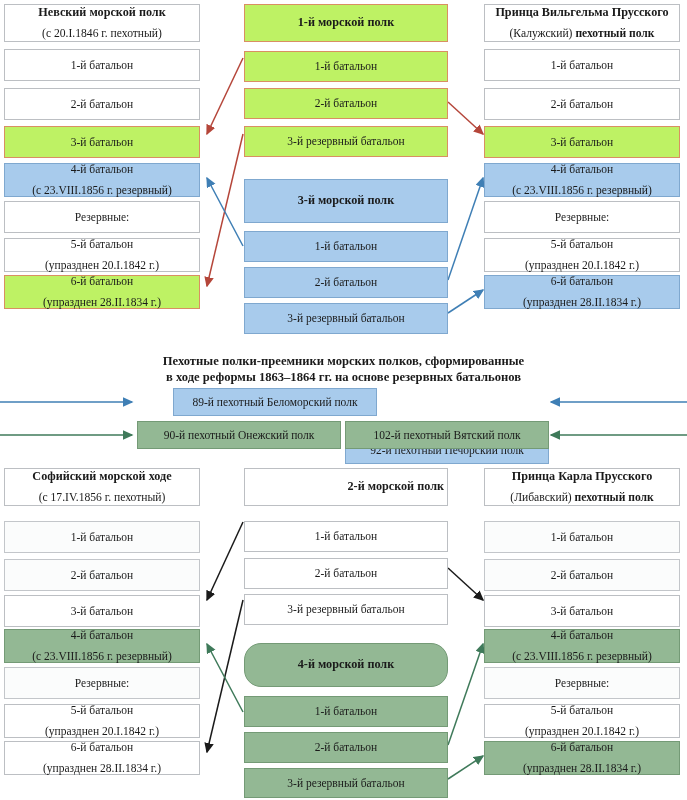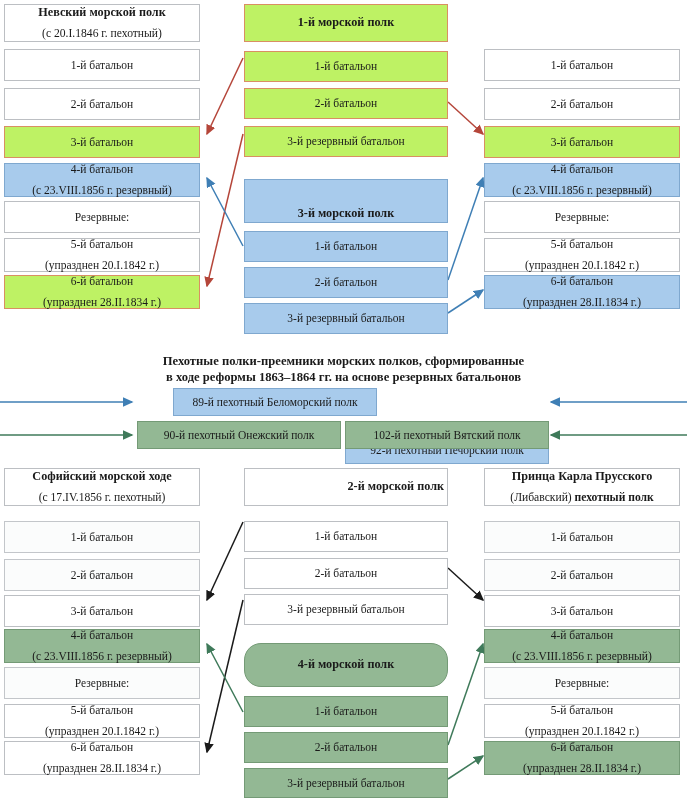--- a/index.html
+++ b/index.html
@@ -172,33 +172,37 @@
   <div class="box c-orange" style="left:244px;top:51px;width:204px;height:31px;">
     <span class="l1">1-й батальон</span>
   </div>
   <div class="box c-orange" style="left:244px;top:88px;width:204px;height:31px;">
     <span class="l1">2-й батальон</span>
   </div>
   <div class="box c-orange" style="left:244px;top:126px;width:204px;height:31px;">
     <span class="l1">3-й резервный батальон</span>
   </div>
 
-  <div class="box head c-blue" style="left:244px;top:179px;width:204px;height:44px;justify-content:flex-end;">
+  <div class="box head c-blue" style="left:244px;top:179px;width:204px;height:44px;">
     <span class="l1">3-й морской полк</span>
   </div>
   <div class="box c-blue" style="left:244px;top:231px;width:204px;height:31px;">
     <span class="l1">1-й батальон</span>
   </div>
   <div class="box c-blue" style="left:244px;top:267px;width:204px;height:31px;">
     <span class="l1">2-й батальон</span>
   </div>
   <div class="box c-blue" style="left:244px;top:303px;width:204px;height:31px;">
     <span class="l1">3-й резервный батальон</span>
   </div>
 
+  <div class="box head c-white" style="left:484px;top:4px;width:196px;height:38px;">
+    <span class="l1">Принца Вильгельма Прусского</span>
+    <span class="l2"><i style="font-style:normal">(Калужский) </i><b>пехотный полк</b></span>
+  </div>
   <div class="box c-white" style="left:484px;top:49px;width:196px;height:32px;">
     <span class="l1">1-й батальон</span>
   </div>
   <div class="box c-white" style="left:484px;top:88px;width:196px;height:32px;">
     <span class="l1">2-й батальон</span>
   </div>
   <div class="box c-orange" style="left:484px;top:126px;width:196px;height:32px;">
     <span class="l1">3-й батальон</span>
   </div>
   <div class="box c-blue" style="left:484px;top:163px;width:196px;height:34px;">

